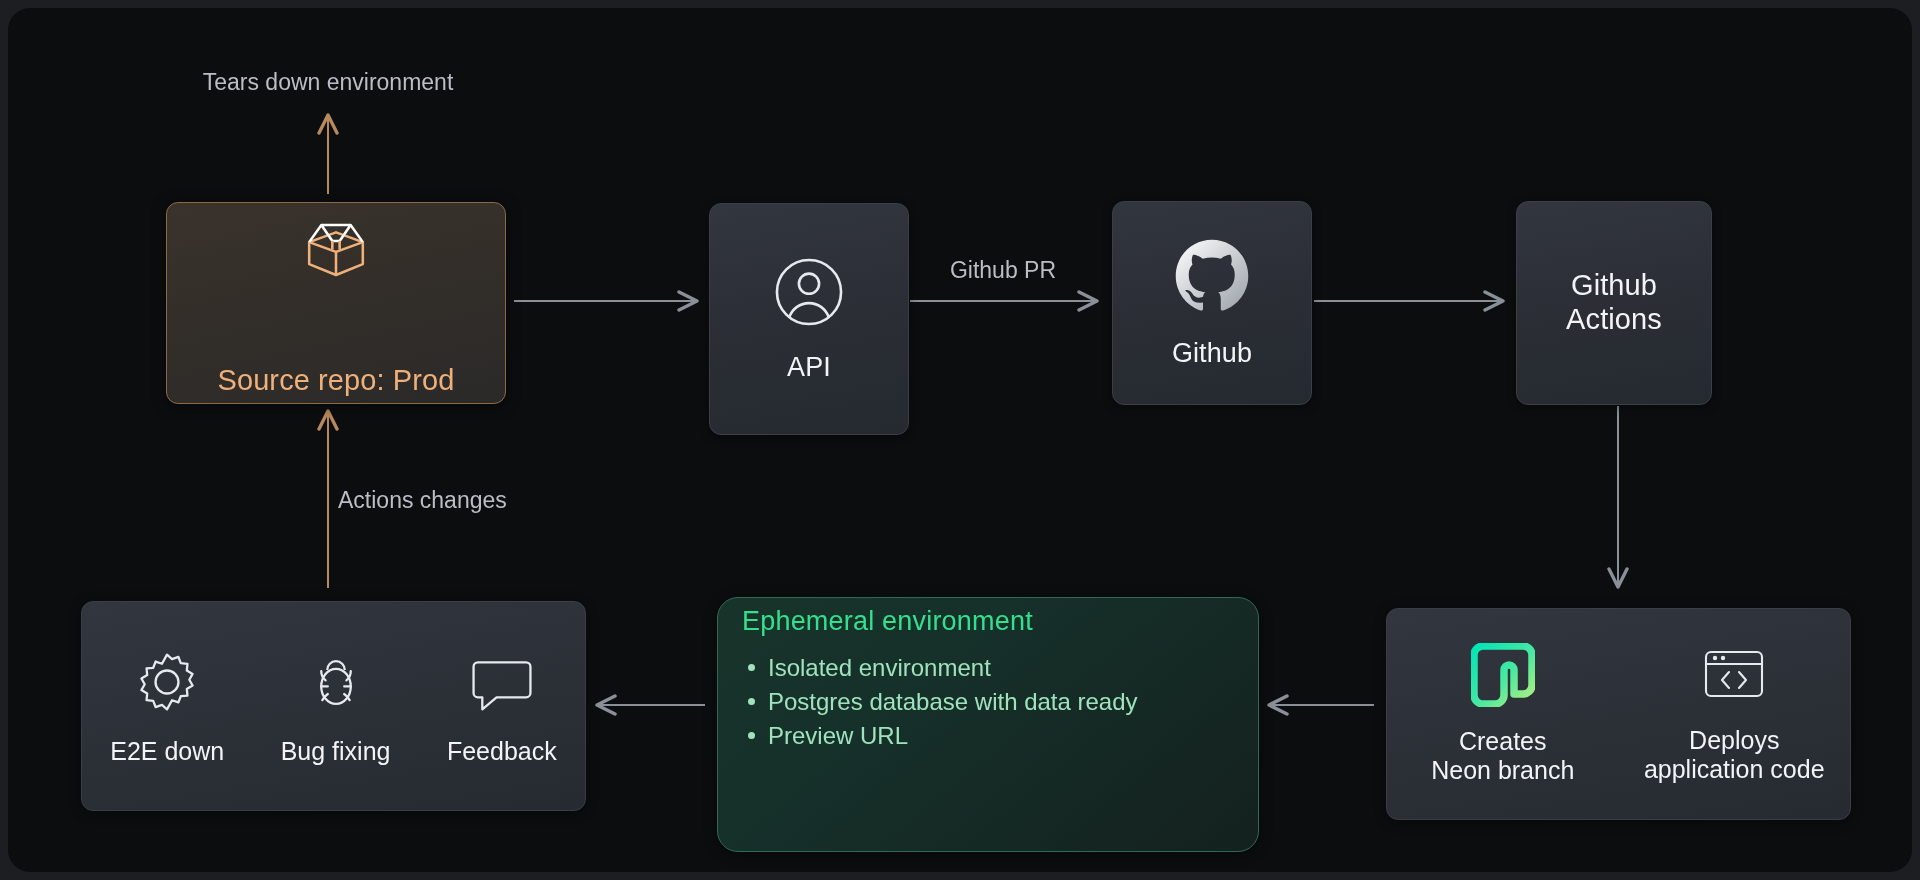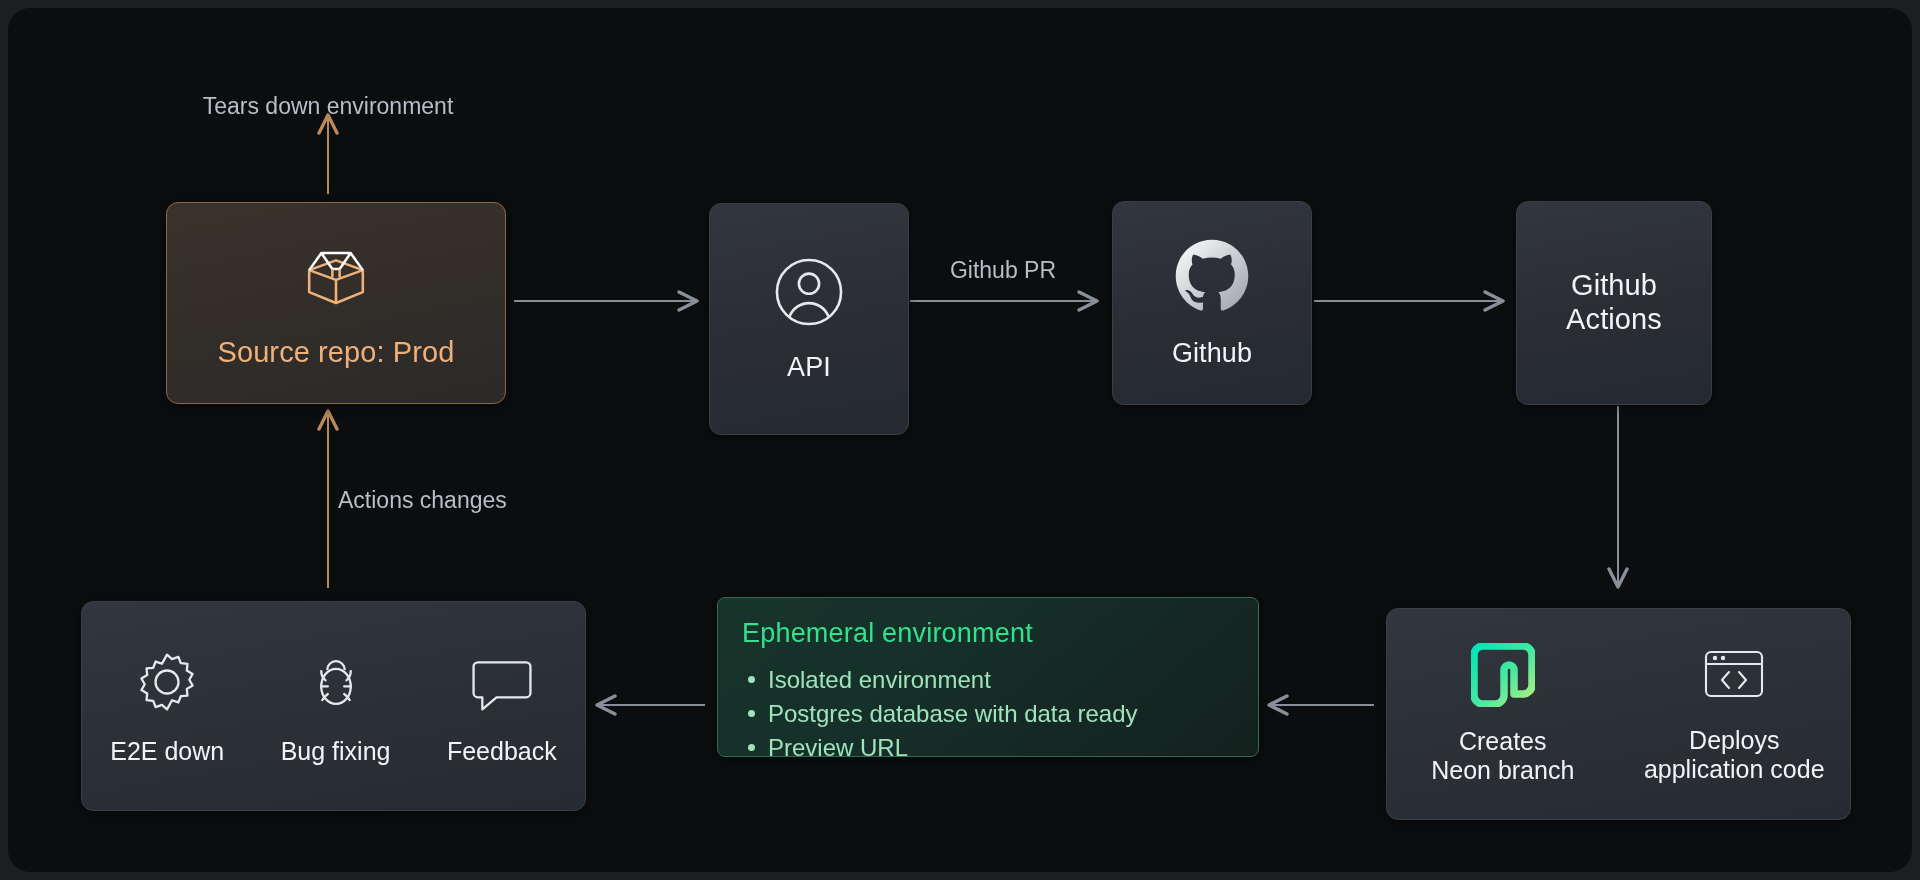--- a/index.html
+++ b/index.html
@@ -45,35 +45,36 @@
     letter-spacing: .1px;
   }
 
   
   #source-repo {
     left: 158px; top: 194px; width: 340px; height: 202px;
     background: linear-gradient(168deg, #3a332c 0%, #332e29 45%, #2b2a29 100%);
     border: 1px solid #8a6a45;
     border-radius: 12px;
     box-shadow: 0 2px 14px rgba(0,0,0,.5);
+    gap: 28px;
   }
   #source-repo .node-label { color: #efb07a; font-size: 29px; }
 
   
   .icon { display: block; }
   .icon-gap { height: 18px; }
 
   
   #ephemeral {
     position: absolute;
-    left: 709px; top: 589px; width: 542px; height: 160px;
+    left: 709px; top: 589px; width: 542px; height: 255px;
     background: linear-gradient(140deg, #17342a 0%, #16302a 35%, #14211e 100%);
     border: 1px solid #2f6b50;
-    border-radius: 8px;
-    padding: 20px 28px 20px 24px;
+    border-radius: 21px;
+    padding: 8px 28px 20px 24px;
     box-shadow: 0 2px 14px rgba(0,0,0,.45);
   }
   #ephemeral .eph-title {
     color: #34e08c;
     font-size: 27px;
     margin-bottom: 14px;
     letter-spacing: .2px;
   }
   #ephemeral ul { list-style: none; }
   #ephemeral li {
@@ -166,21 +167,21 @@
 
       <line x1="1610" y1="398" x2="1610" y2="578" stroke="#8a9099" stroke-width="2" marker-end="url(#ah-gray)"></line>
 
       <line x1="1366" y1="697" x2="1262" y2="697" stroke="#8a9099" stroke-width="2" marker-end="url(#ah-gray)"></line>
 
       <line x1="697" y1="697" x2="590" y2="697" stroke="#8a9099" stroke-width="2" marker-end="url(#ah-gray)"></line>
 
       <line x1="320" y1="580" x2="320" y2="404" stroke="#b8895c" stroke-width="2" marker-end="url(#ah-orange)"></line>
     </svg>
 
-    <div class="edge-label" style="left:110px; top:60px; width:420px;margin-top:24px;">Tears down environment</div>
+    <div class="edge-label" style="left:110px; top:60px; width:420px;">Tears down environment</div>
 
     <div class="edge-label" style="left:900px; top:248px; width:190px;">Github PR</div>
 
 
     <div class="edge-label" style="left:330px; top:478px; width:260px; text-align:left;">Actions changes</div>
 
     <div class="node" id="source-repo">
       <span class="icon">
         <svg width="78" height="78" viewBox="0 0 64 64" fill="none">
           <path d="M32 20 L54 28 L54 46 L32 55 L10 46 L10 28 Z" stroke="#efb07a" stroke-width="2.1" stroke-linejoin="round"></path>

